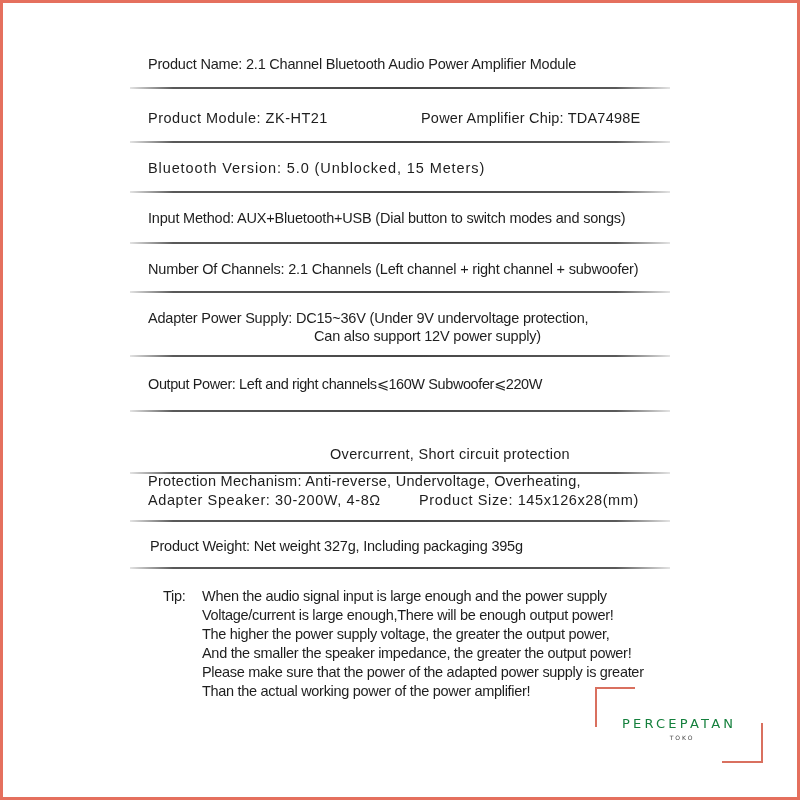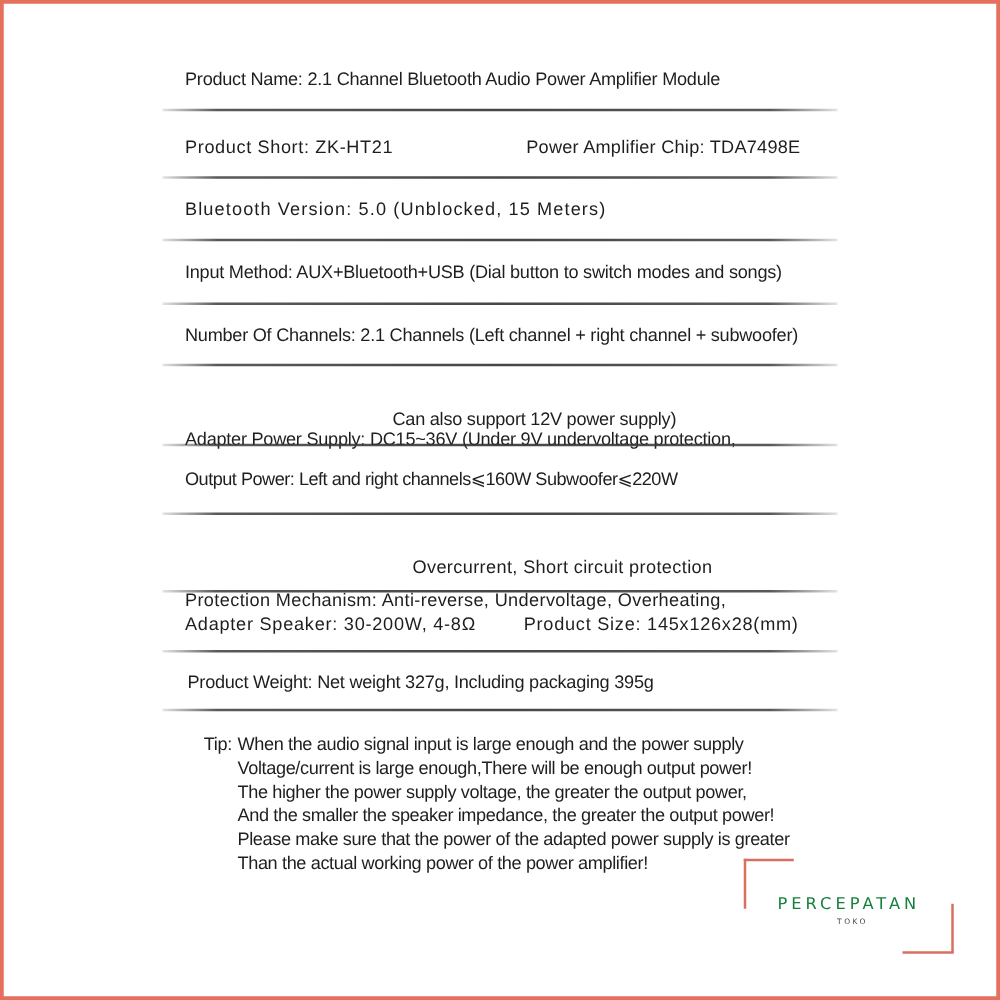--- a/index.html
+++ b/index.html
@@ -53,21 +53,21 @@
     }
     .tip-label {
       position: absolute;
       left: 163px;
       font-size: 14.5px;
       white-space: nowrap;
       letter-spacing: -0.3px;
     }
     .tip-line {
       position: absolute;
-      left: 190px;
+      left: 202px;
       font-size: 14.5px;
       white-space: nowrap;
       letter-spacing: -0.3px;
       text-align: right;
     }
     .logo {
       position: absolute;
       left: 590px;
       top: 682px;
       width: 180px;
@@ -101,34 +101,34 @@
   </style>
 </head>
 <body>
 
 <div class="frame"></div>
 
 <div>
   <div class="spec-line" style="top:56px;">Product Name: 2.1 Channel Bluetooth  Audio Power Amplifier Module</div>
   <div class="divider" style="top:87px;"></div>
 
-  <div class="spec-line wide" style="top:110px;">Product Short: ZK-HT21</div>
+  <div class="spec-line wide" style="top:110px;">Product Module: ZK-HT21</div>
   <div class="cont" style="top:110px; left:421px; letter-spacing:0.2px;">Power Amplifier Chip: TDA7498E</div>
   <div class="divider" style="top:141px;"></div>
 
   <div class="spec-line wide" style="top:160px; letter-spacing:0.9px;">Bluetooth Version: 5.0 (Unblocked, 15 Meters)</div>
   <div class="divider" style="top:191px;"></div>
 
   <div class="spec-line" style="top:210px;">Input Method: AUX+Bluetooth+USB (Dial button to switch modes and songs)</div>
   <div class="divider" style="top:242px;"></div>
 
   <div class="spec-line" style="top:261px;">Number Of Channels: 2.1 Channels (Left channel + right channel + subwoofer)</div>
   <div class="divider" style="top:291px;"></div>
 
-  <div class="spec-line" style="top:310px;margin-top:34px;">Adapter Power Supply: DC15~36V (Under 9V undervoltage protection,</div>
+  <div class="spec-line" style="top:310px;">Adapter Power Supply: DC15~36V (Under 9V undervoltage protection,</div>
   <div class="cont" style="top:328px; left:314px;">Can also support 12V power supply)</div>
   <div class="divider" style="top:355px;"></div>
 
   <div class="spec-line" style="top:376px; letter-spacing:-0.4px;">Output Power: Left and right channels⩽160W   Subwoofer⩽220W</div>
   <div class="divider" style="top:410px;"></div>
 
   <div class="spec-line wide" style="top:428px; letter-spacing:0.3px;margin-top:45px;">Protection Mechanism: Anti-reverse, Undervoltage, Overheating,</div>
   <div class="cont" style="top:446px; left:330px; letter-spacing:0.3px;">Overcurrent, Short circuit protection</div>
   <div class="divider" style="top:472px;"></div>
 

